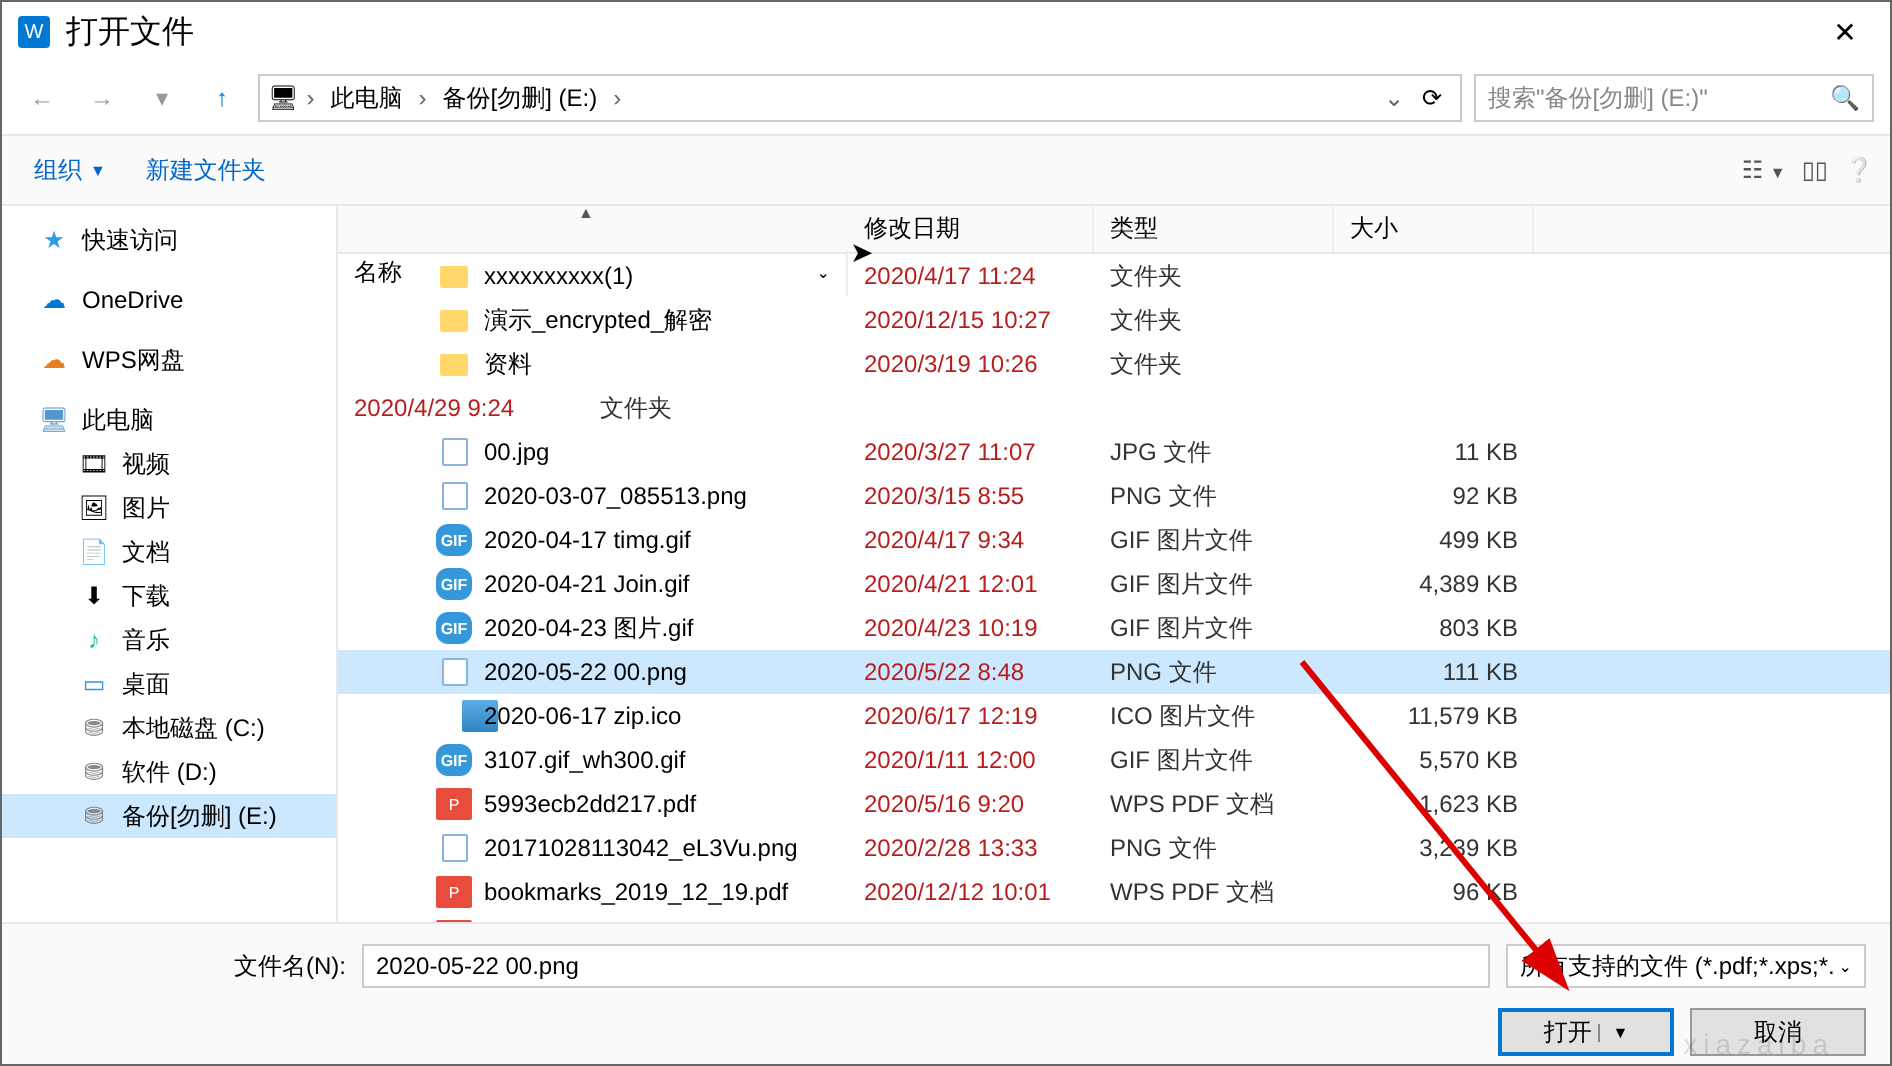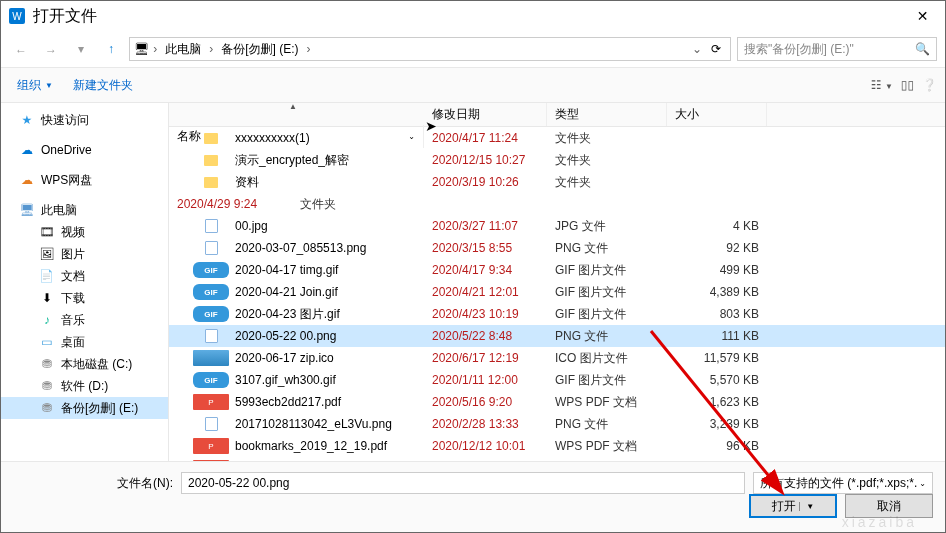--- a/index.html
+++ b/index.html
@@ -49,28 +49,28 @@
 .sort-ind { position: absolute; left: 120px; top: -1px; font-size: 8px; color: #555; }
 
 .filelist { flex: 1; overflow: hidden; }
 .filerow { height: 22px; display: flex; align-items: center; }
 .filerow.selected { background: #cce8ff; }
 .cell { padding: 0 8px; overflow: hidden; white-space: nowrap; }
 .cell-name { width: 255px; display: flex; align-items: center; gap: 6px; padding-left: 24px; }
 .cell-date { width: 123px; color: #b91c1c; }
 .cell-type { width: 120px; color: #333; }
 .cell-size { width: 100px; text-align: right; color: #333; }
-.fic { width: 36px; height: 16px; display: flex; align-items: center; justify-content: center; font-size: 11px; flex-shrink: 0; }
+.fic { width: 18px; height: 16px; display: flex; align-items: center; justify-content: center; font-size: 11px; flex-shrink: 0; margin-left: 25px; }
 .folder-mini { background: #ffd76a; border-radius: 1px; width: 14px; height: 11px; }
 .png-i { border: 1px solid #89b4e0; background: #fff; width: 13px; height: 14px; border-radius: 1px; }
 .gif-i { color: #fff; background: #3498db; border-radius: 6px; font-size: 8px; font-weight: bold; }
 .ico-i { background: linear-gradient(#5dade2,#2e86c1); border-radius: 1px; }
 .pdf-i { background: #e74c3c; color: #fff; font-size: 8px; border-radius: 1px; }
 
-.bottombar { border-top: 1px solid #e8e8e8; padding: 10px 12px; display: flex; flex-direction: column; background: #fafafa; height: 73px; }
+.bottombar { border-top: 1px solid #e8e8e8; padding: 10px 12px; display: flex; flex-direction: column; gap: 10px; background: #fafafa; height: 73px; }
 .row1 { display: flex; align-items: center; gap: 8px; }
 .fn-label { width: 160px; text-align: right; }
 .fn-input { flex: 1; height: 22px; border: 1px solid #ccc; padding: 0 6px; background: #fff; }
 .filter { width: 180px; height: 22px; border: 1px solid #ccc; padding: 0 6px; background: #fff; display: flex; align-items: center; justify-content: space-between; }
 .row2 { display: flex; justify-content: flex-end; gap: 8px; }
 .dlg-btn { width: 88px; height: 24px; border: 1px solid #999; background: #e1e1e1; display: flex; align-items: center; justify-content: center; }
 .dlg-btn.primary { border: 1px solid #0078d4; box-shadow: inset 0 0 0 1px #0078d4; }
 .tri { font-size: 8px; }
 
 .arrow-overlay { position: absolute; pointer-events: none; z-index: 100; }
@@ -234,21 +234,21 @@
         </div>
         <div class="filerow">
           <div class="cell cell-name">
             <span class="fic">
               <div class="png-i"></div>
             </span>
             <span>00.jpg</span>
           </div>
           <div class="cell cell-date">2020/3/27 11:07</div>
           <div class="cell cell-type">JPG 文件</div>
-          <div class="cell cell-size">4 KB</div>
+          <div class="cell cell-size">11 KB</div>
         </div>
         <div class="filerow">
           <div class="cell cell-name">
             <span class="fic">
               <div class="png-i"></div>
             </span>
             <span>2020-03-07_085513.png</span>
           </div>
           <div class="cell cell-date">2020/3/15 8:55</div>
           <div class="cell cell-type">PNG 文件</div>

